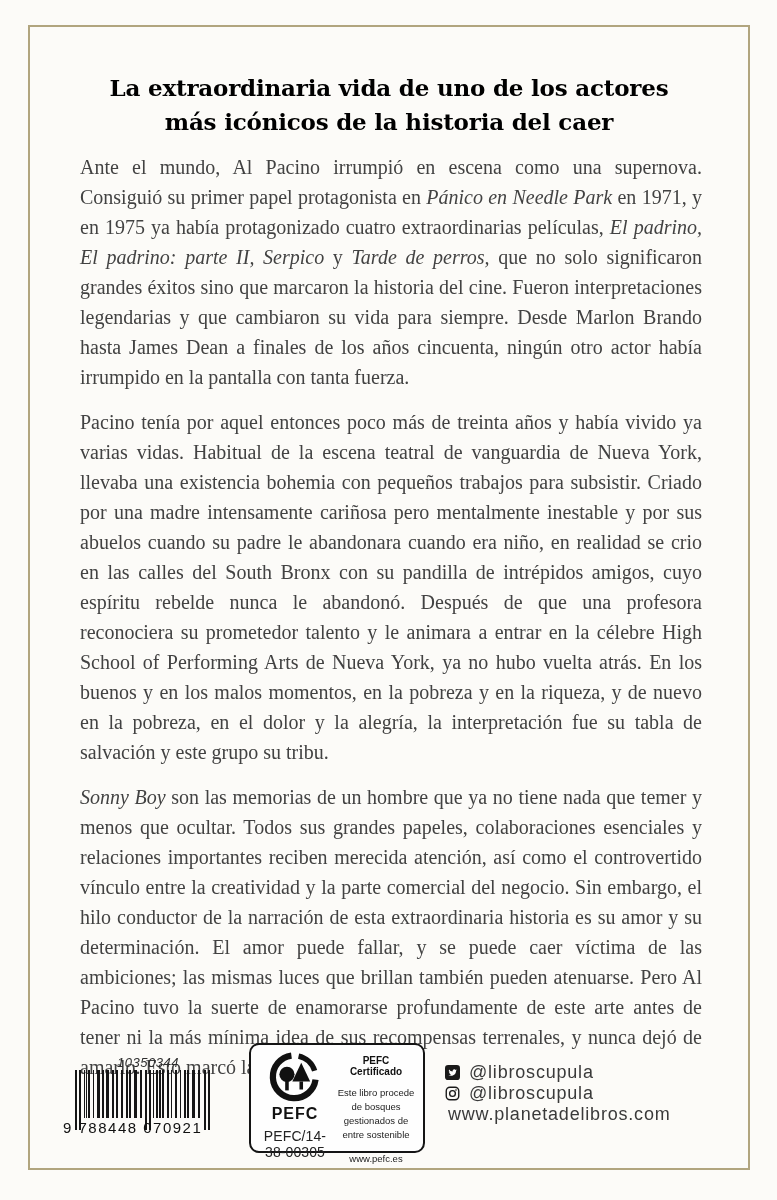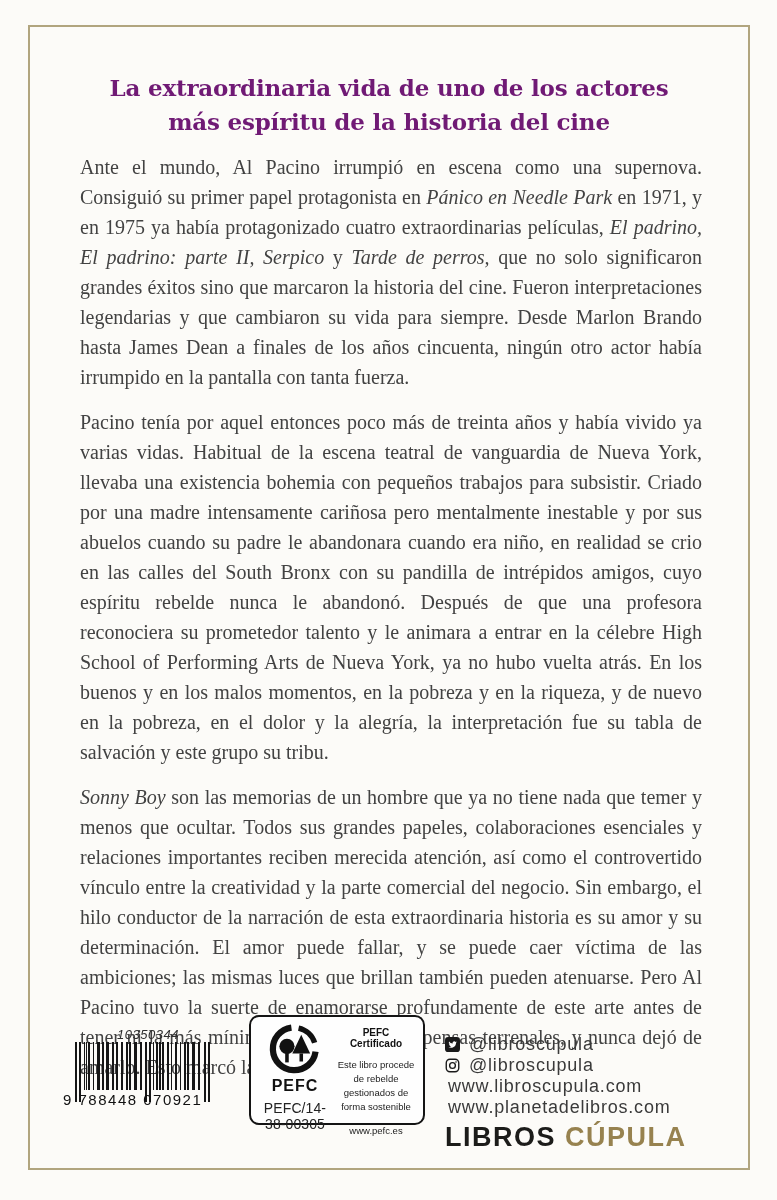--- a/index.html
+++ b/index.html
@@ -19,21 +19,21 @@
     background:#fcfbf8;
   }
   
   .title{
     margin-top:44px;
     text-align:center;
     font-family:"DejaVu Serif", serif;
     font-weight:700;
     font-size:23px;
     line-height:34px;
-    color:#701a75;
+    color:#000000;
     letter-spacing:-0.2px;
   }
   .title span{display:block;}
   
   .synopsis{
     margin-top:13px;
     padding:0 46px 0 50px;
     font-size:20px;
     line-height:30px;
     color:#424242;
@@ -121,21 +121,21 @@
   .publisher .p1{color:#1c1c1a;}
   .publisher .p2{color:#97824f;margin-left:9px;}
 </style>
 </head>
 <body>
 
 <div class="frame">
 
   <div class="title">
     <span>La extraordinaria vida de uno de los actores</span>
-    <span>más espíritu de la historia del cine</span>
+    <span>más icónicos de la historia del caer</span>
   </div>
 
   <div class="synopsis">
     <p>Ante el mundo, Al Pacino irrumpió en escena como una supernova. Consiguió su primer papel protagonista en <em>Pánico en Needle Park</em> en 1971, y en 1975 ya había protagonizado cuatro extraordinarias películas, <em>El padrino, El padrino: parte II, Serpico</em> y <em>Tarde de perros,</em> que no solo significaron grandes éxitos sino que marcaron la historia del cine. Fueron interpretaciones legendarias y que cambiaron su vida para siempre. Desde Marlon Brando hasta James Dean a finales de los años cincuenta, ningún otro actor había irrumpido en la pantalla con tanta fuerza.</p>
     <p>Pacino tenía por aquel entonces poco más de treinta años y había vivido ya varias vidas. Habitual de la escena teatral de vanguardia de Nueva York, llevaba una existencia bohemia con pequeños trabajos para subsistir. Criado por una madre intensamente cariñosa pero mentalmente inestable y por sus abuelos cuando su padre le abandonara cuando era niño, en realidad se crio en las calles del South Bronx con su pandilla de intrépidos amigos, cuyo espíritu rebelde nunca le abandonó. Después de que una profesora reconociera su prometedor talento y le animara a entrar en la célebre High School of Performing Arts de Nueva York, ya no hubo vuelta atrás. En los buenos y en los malos momentos, en la pobreza y en la riqueza, y de nuevo en la pobreza, en el dolor y la alegría, la interpretación fue su tabla de salvación y este grupo su tribu.</p>
     <p><em>Sonny Boy</em> son las memorias de un hombre que ya no tiene nada que temer y menos que ocultar. Todos sus grandes papeles, colaboraciones esenciales y relaciones importantes reciben merecida atención, así como el controvertido vínculo entre la creatividad y la parte comercial del negocio. Sin embargo, el hilo conductor de la narración de esta extraordinaria historia es su amor y su determinación. El amor puede fallar, y se puede caer víctima de las ambiciones; las mismas luces que brillan también pueden atenuarse. Pero Al Pacino tuvo la suerte de enamorarse profundamente de este arte antes de tener ni la más mínima idea de sus recompensas terrenales, y nunca dejó de amarlo. Esto marcó la diferencia.</p>
   </div>
 
   <div class="footer">
 
@@ -223,21 +223,21 @@
             <rect x="19" y="30" width="4" height="13" fill="#111"></rect>
             <polygon points="37,12 47,33 27,33" fill="#111"></polygon>
             <rect x="35" y="33" width="4" height="9" fill="#111"></rect>
           </svg>
         </span>
         <div class="pefc-wordmark">PEFC</div>
         <div class="pefc-code">PEFC/14-38-00305</div>
       </div>
       <div class="pefc-right">
         <div class="pefc-title">PEFC Certificado</div>
-        <div class="pefc-desc">Este libro procede de rebelde gestionados de forma sostenible</div>
+        <div class="pefc-desc">Este libro procede de bosques gestionados de entre sostenible</div>
         <div class="pefc-url">www.pefc.es</div>
       </div>
     </div>
 
     <div class="social">
       <div class="social-row">
         <span class="icon">
           <svg width="15" height="15" viewBox="0 0 24 24">
             <rect width="24" height="24" rx="5" fill="#1a1a1a"></rect>
             <path d="M19 8.2c-.5.2-1 .4-1.5.4.6-.3 1-.9 1.2-1.5-.5.3-1.1.6-1.7.7a2.8 2.8 0 0 0-4.8 2.5A7.8 7.8 0 0 1 6.5 7a2.8 2.8 0 0 0 .9 3.7c-.5 0-.9-.1-1.3-.3 0 1.3 1 2.5 2.2 2.7-.4.1-.8.1-1.2.1.3 1.1 1.3 1.9 2.5 1.9A5.6 5.6 0 0 1 5.5 16a7.9 7.9 0 0 0 4.3 1.3c5.1 0 8-4.3 7.8-8.1.6-.4 1-.9 1.4-1.5z" fill="#fff"></path>
@@ -249,24 +249,18 @@
         <span class="icon">
           <svg width="15" height="15" viewBox="0 0 24 24" fill="none" stroke="#1a1a1a" stroke-width="2.2">
             <rect x="2" y="2" width="20" height="20" rx="6"></rect>
             <circle cx="12" cy="12" r="4.6"></circle>
             <circle cx="17.6" cy="6.4" r="1.3" fill="#1a1a1a" stroke="none"></circle>
           </svg>
         </span>
         <span>@libroscupula</span>
       </div>
       <div class="social-row site">
-        <span>www.libroscupula.com</span>
-      </div>
-      <div class="social-row site">
         <span>www.planetadelibros.com</span>
-      </div>
-      <div class="publisher">
-        <span class="p1">LIBROS</span><span class="p2">CÚPULA</span>
       </div>
     </div>
 
   </div>
 </div>
 
 </body></html>

